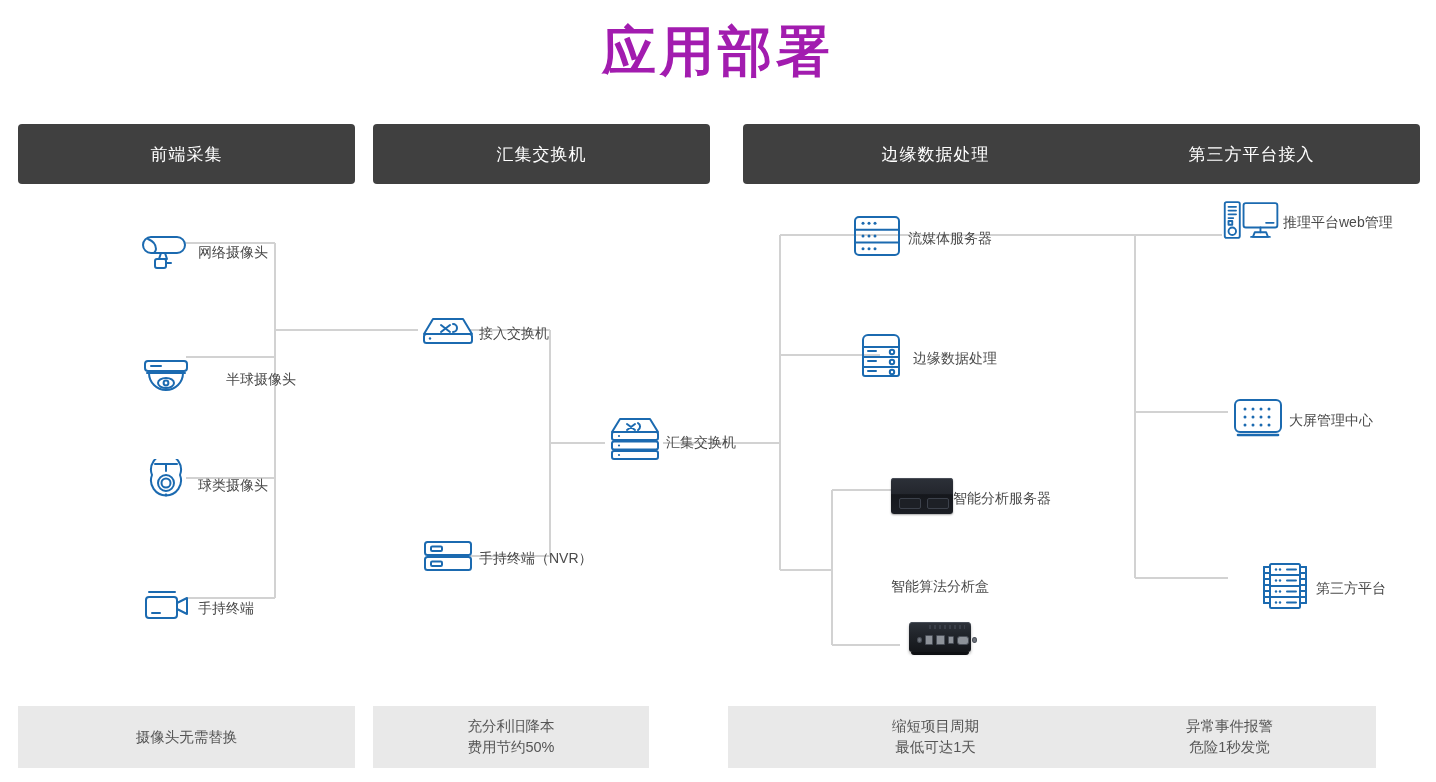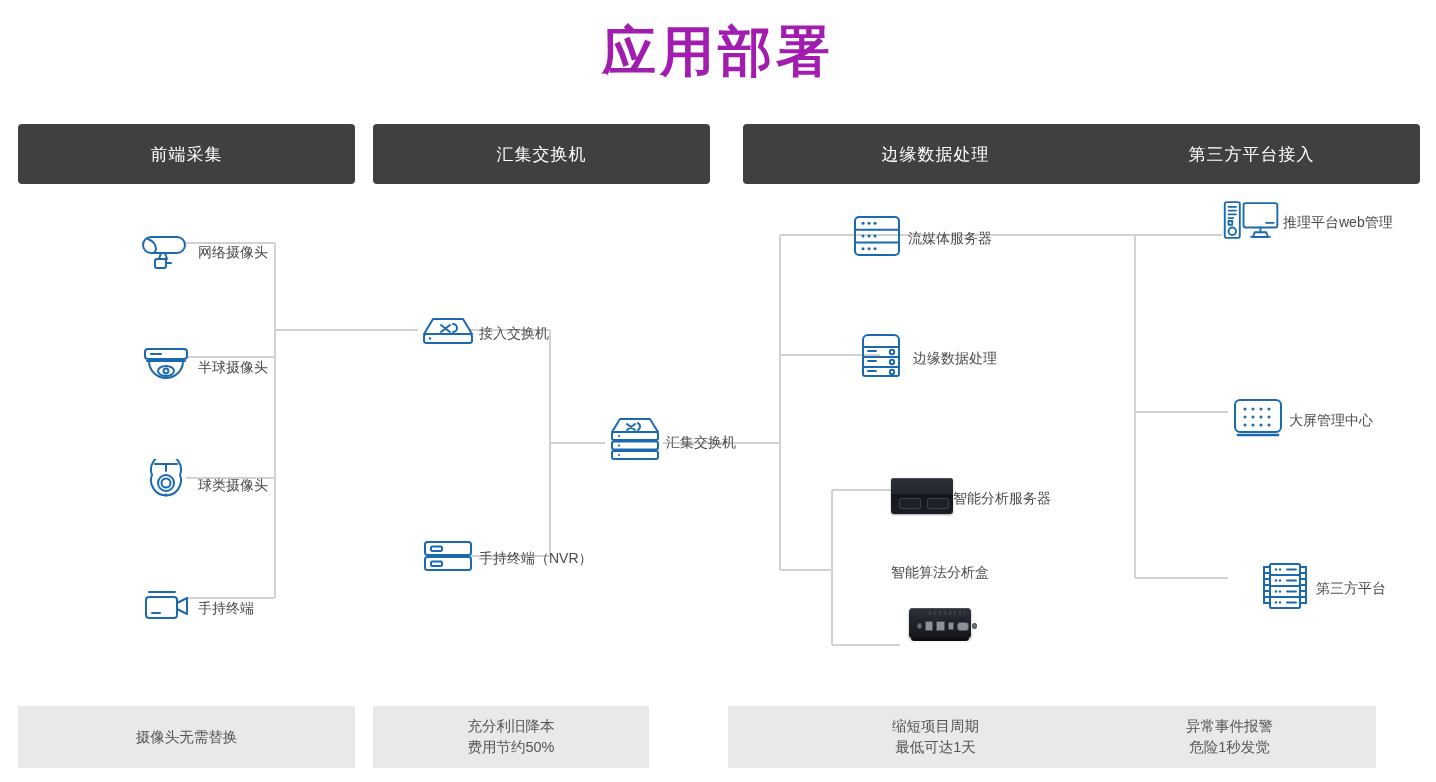--- a/index.html
+++ b/index.html
@@ -153,21 +153,21 @@
         <path d="M9 12 c5 2 8 6 8 10 c0 2 -1 3 -2 4"></path>
         <path d="M22 26 l-2 6 h8 l-2 -6"></path>
         <rect x="16" y="32" width="11" height="9" rx="2"></rect>
         <path d="M27 36 h5"></path>
       </g>
     </svg>
   </div>
   <div class="caption">网络摄像头</div>
 </div>
 
-<div class="node" style="left:136px;top:337px;">
+<div class="node" style="left:136px;top:349px;gap:28px;">
   <div class="glyph">
     <svg width="56" height="44" viewBox="0 0 56 44">
       <g fill="none" stroke="#1b6ab0" stroke-width="2" stroke-linejoin="round" stroke-linecap="round">
         <rect x="6" y="6" width="42" height="10" rx="3"></rect>
         <path d="M12 11 h10"></path>
         <path d="M8 18 h38"></path>
         <path d="M10 18 a17 17 0 0 0 34 0"></path>
         <ellipse cx="27" cy="28" rx="8" ry="5"></ellipse>
         <circle cx="27" cy="28" r="2.4"></circle>
       </g>
@@ -295,21 +295,21 @@
 
 <div class="node" style="left:891px;top:476px;">
   <div class="glyph" style="height:40px;">
     <div class="photo-server">
         <span class="led"></span>
       </div>
   </div>
   <div class="caption">智能分析服务器</div>
 </div>
 
-<div class="node caption-top" style="left:891px;top:564px;gap:16px;">
+<div class="node caption-top" style="left:891px;top:578px;gap:16px;">
   <div class="glyph" style="height:38px;">
     <div class="photo-box">
       <span class="vents"></span>
       <span class="ports">
         <span class="p dot"></span>
         <span class="p rj"></span>
         <span class="p rj"></span>
         <span class="p sm"></span>
         <span class="p db"></span>
         <span class="p dot"></span>

